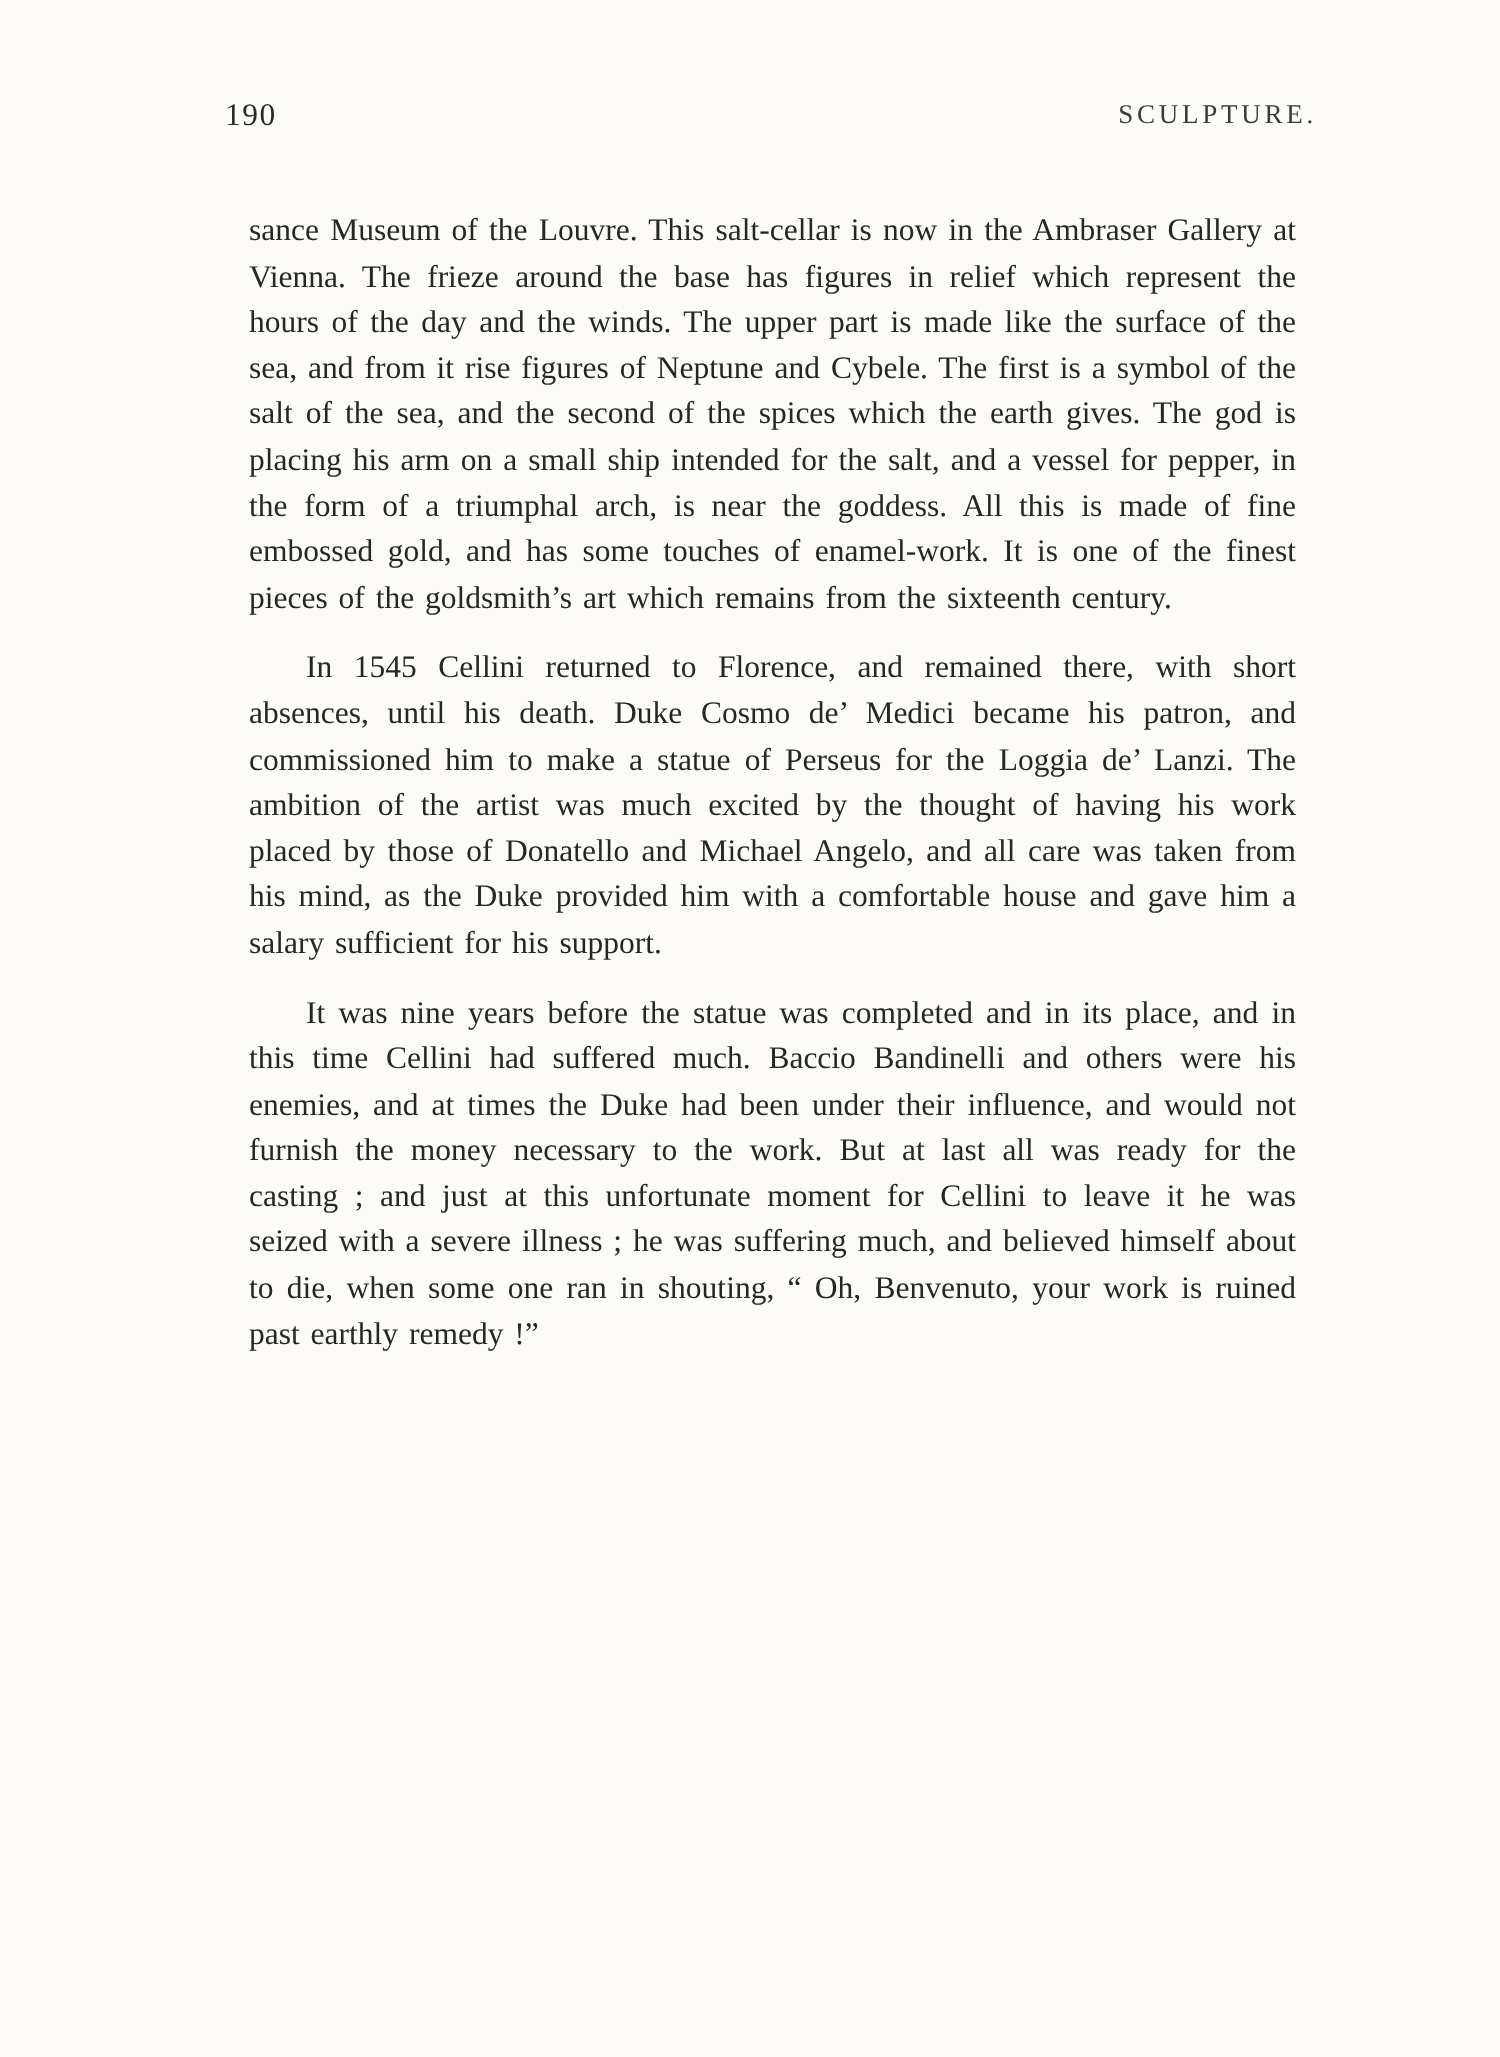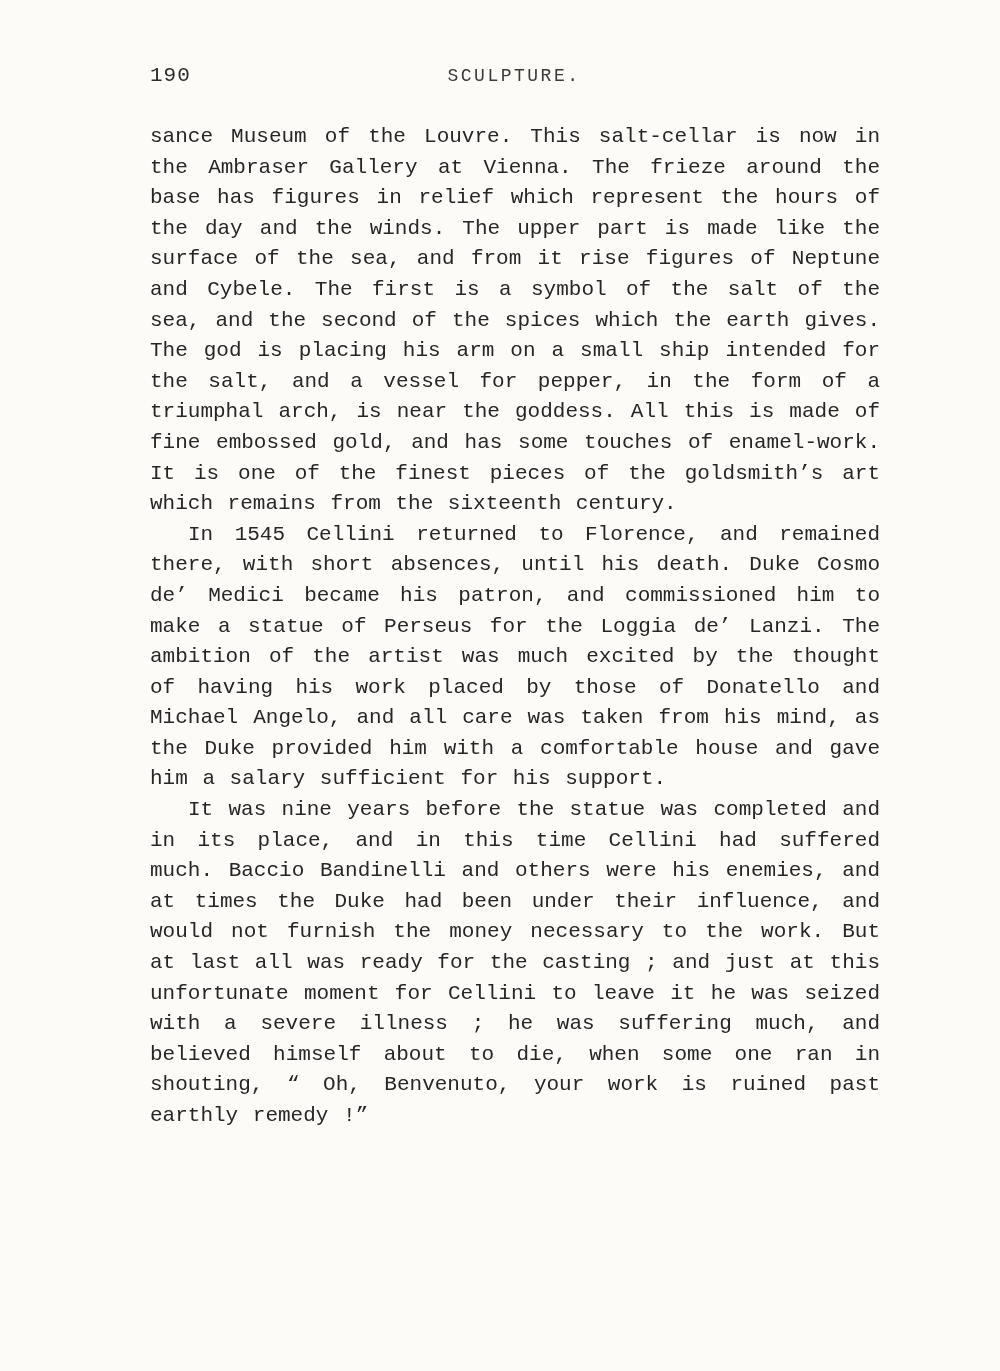--- a/index.html
+++ b/index.html
@@ -7,21 +7,21 @@
     padding: 0;
     background: #f4f2ee;
   }
   .page {
     position: relative;
     width: 1000px;
     height: 1371px;
     margin: 0 auto;
     background: #fcfbf8;
     color: #2b2b2b;
-    font-family: Liberation Mono, monospace;
+    font-family: Liberation Serif, serif;
     box-sizing: border-box;
     overflow: hidden;
   }
   .running-head {
     position: absolute;
     top: 64px;
     left: 150px;
     right: 122px;
     height: 30px;
   }
@@ -31,38 +31,38 @@
     top: 0;
     font-size: 21px;
     letter-spacing: 1px;
     color: #2b2b2b;
   }
   .head-title {
     position: absolute;
     left: 0;
     right: 0;
     top: 2px;
-    text-align: center;
+    text-align: right;
     font-size: 18px;
     letter-spacing: 2.5px;
     color: #3a3a3a;
   }
   .body-text {
     position: absolute;
     top: 122px;
     left: 150px;
     width: 730px;
     font-size: 21px;
     line-height: 30.6px;
     text-align: justify;
     color: #262626;
     word-spacing: 2px;
   }
   .body-text p {
-    margin: 0;
+    margin: 16px;
     padding: 0;
   }
   .body-text p.indent {
     text-indent: 38px;
   }
 </style>
 </head>
 <body>
 
 <div class="page">

